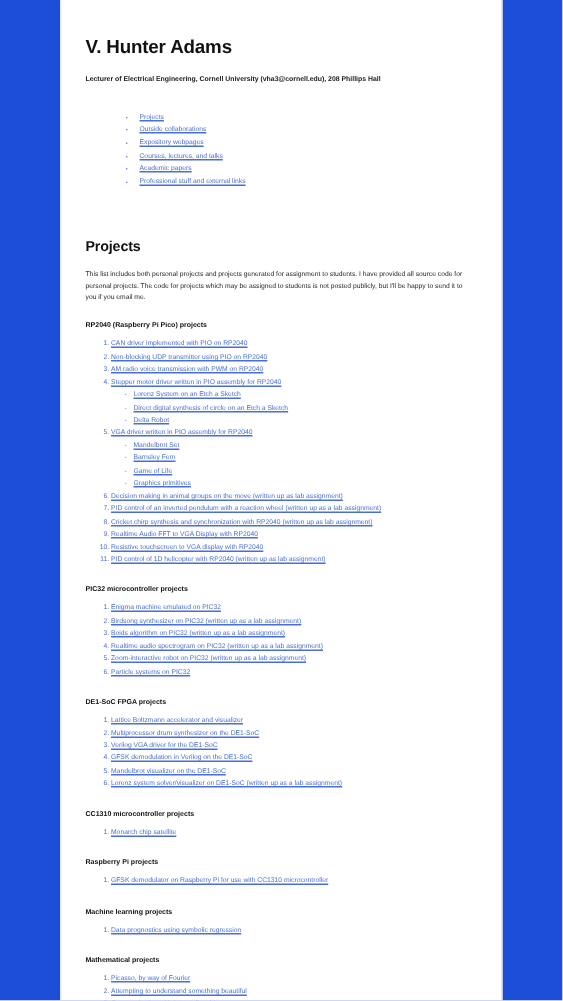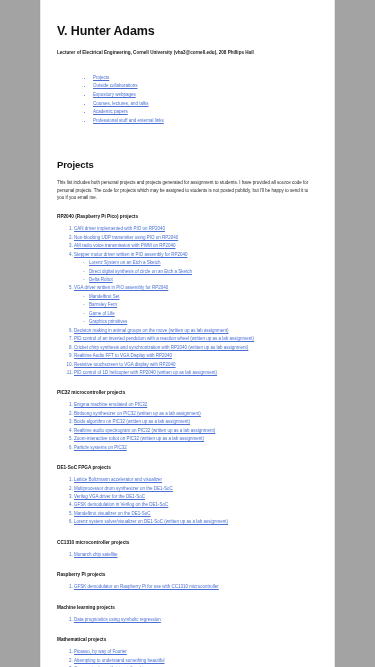--- a/index.html
+++ b/index.html
@@ -7,21 +7,21 @@
     padding: 0;
     width: 375px;
     height: 667px;
     overflow: hidden;
     background: #f4f4f4;
     font-family: "Liberation Sans", sans-serif;
   }
   #page {
     width: 375px;
     height: 667px;
-    background: #a3a3a3;
+    background: #1d4ed8;
     position: relative;
     overflow: hidden;
   }
   .card {
     position: absolute;
     left: 40px;
     top: 0;
     width: 295px;
     min-height: 700px;
     background: #ffffff;

